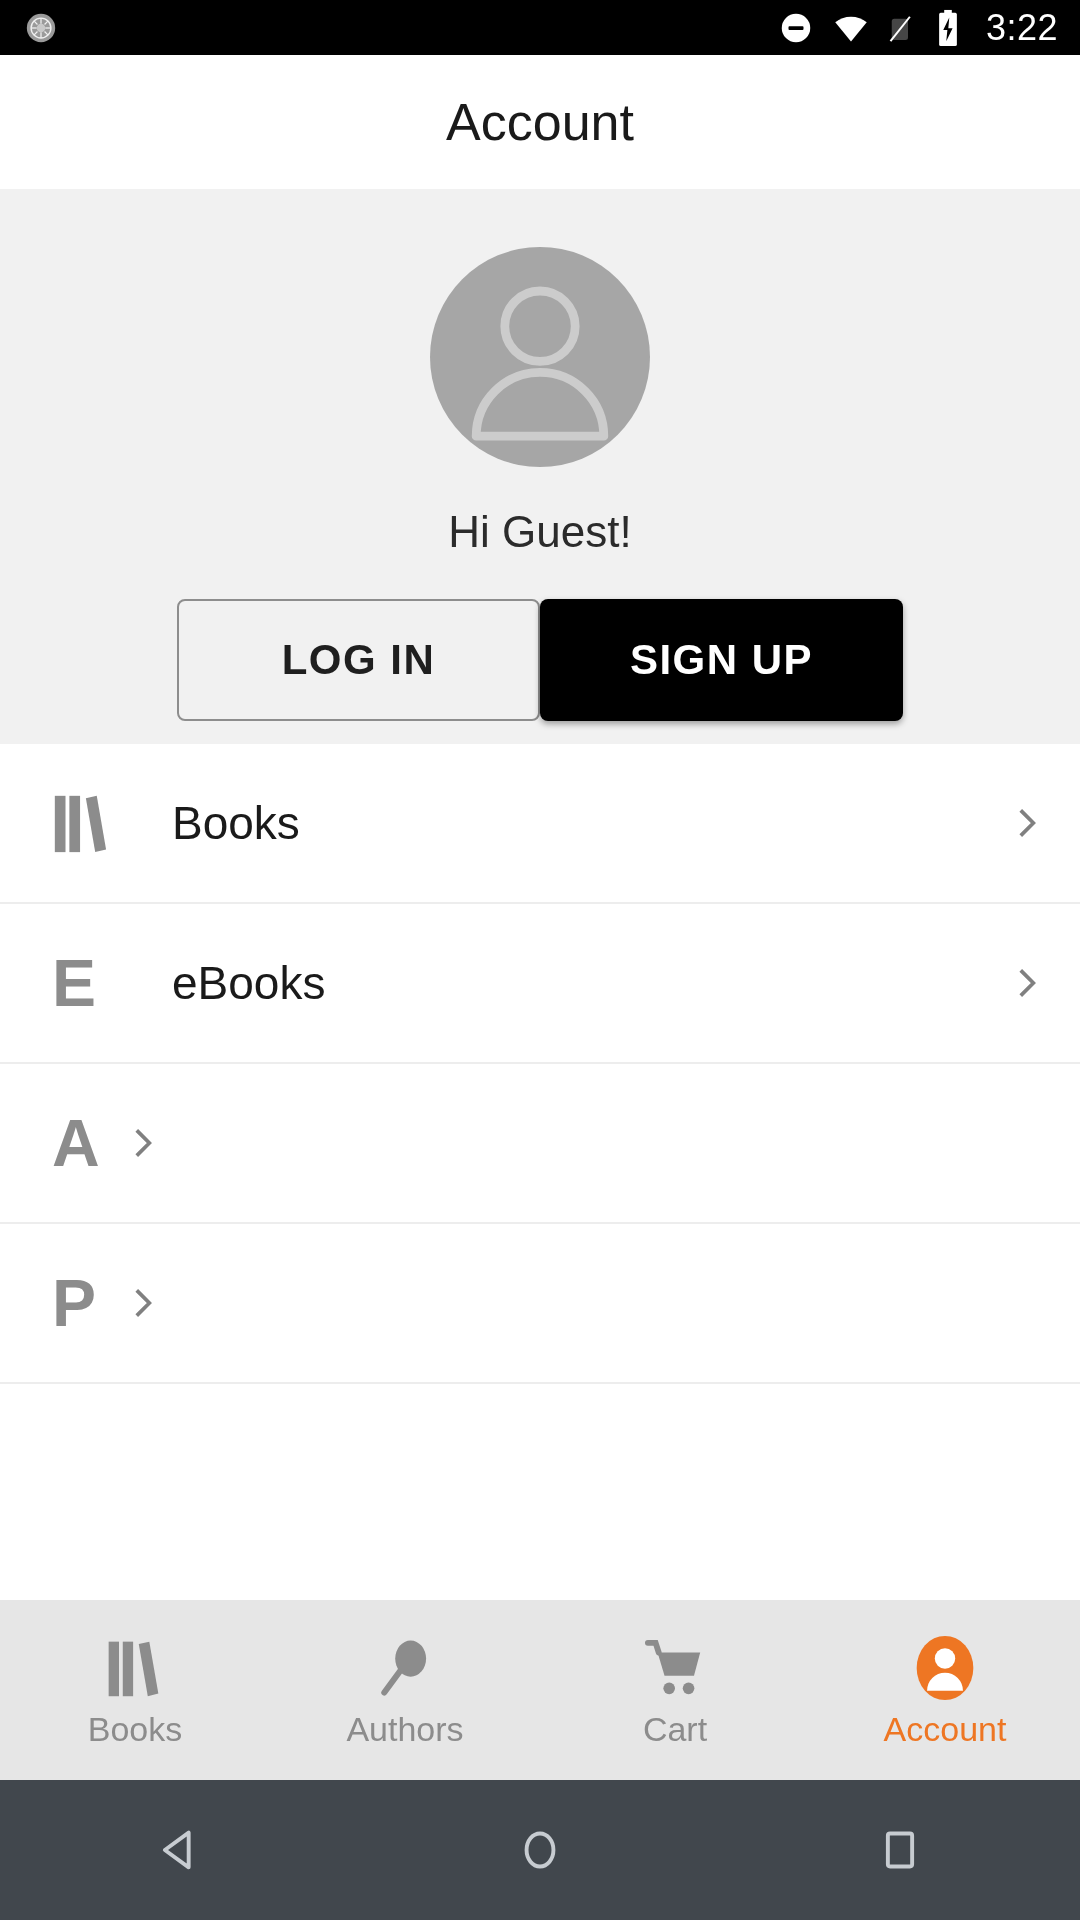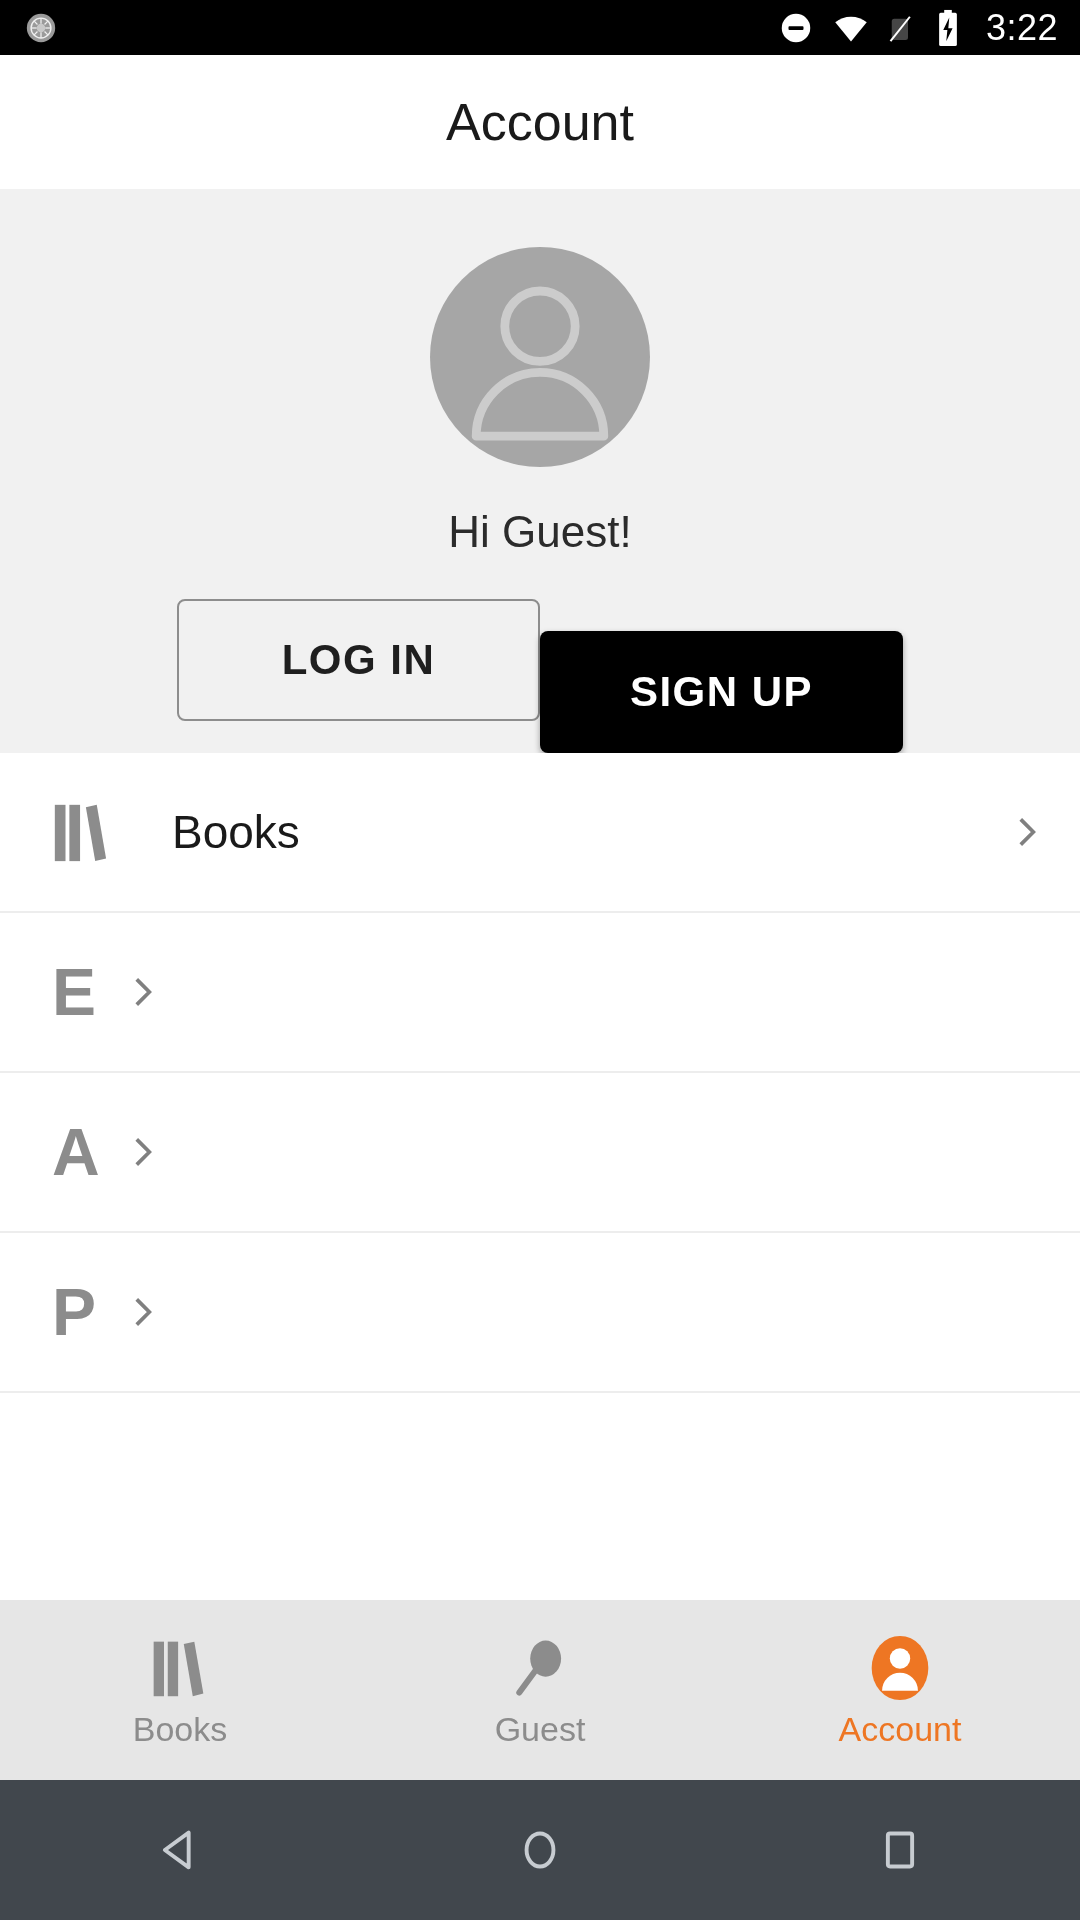--- a/index.html
+++ b/index.html
@@ -101,21 +101,20 @@
   .btn-login {
     background: #f1f1f1;
     border: 2px solid #8d8d8d;
     color: #1f1f1f;
   }
   .btn-signup {
     background: #000000;
     color: #ffffff;
     border: none;
     box-shadow: 0 3px 6px rgba(0,0,0,0.35);
-    margin-top: 32px;
   }
 
   
   .menu-list {
     flex: 1 1 auto;
     background: #ffffff;
     overflow: hidden;
     position: relative;
   }
   .menu-row {
@@ -295,20 +294,21 @@
         <svg width="34" height="34" viewBox="0 0 24 24">
             <path d="M8.5 4 L16.5 12 L8.5 20" fill="none" stroke="#808080" stroke-width="2.6" stroke-linecap="square"></path>
           </svg>
       </span>
     </div>
 
     <div class="menu-row">
       <div class="menu-icon">
         <span class="letter-icon">E</span>
       </div>
+      <div class="menu-label">eBooks</div>
       <span class="chevron">
         <svg width="34" height="34" viewBox="0 0 24 24">
             <path d="M8.5 4 L16.5 12 L8.5 20" fill="none" stroke="#808080" stroke-width="2.6" stroke-linecap="square"></path>
           </svg>
       </span>
     </div>
 
     <div class="menu-row">
       <div class="menu-icon">
         <span class="letter-icon">A</span>
@@ -346,23 +346,34 @@
       <div class="tab-label">Books</div>
     </div>
 
     <div class="tab">
       <div class="tab-icon">
         <svg width="62" height="64" viewBox="0 0 32 34">
           <ellipse cx="19" cy="12" rx="8.2" ry="9.6" fill="#8c8c8c"></ellipse>
           <line x1="13.5" y1="18.5" x2="5" y2="30" stroke="#8c8c8c" stroke-width="3.2" stroke-linecap="round"></line>
         </svg>
       </div>
-      <div class="tab-label">Guest</div>
-    </div>
-
+      <div class="tab-label">Authors</div>
+    </div>
+
+    <div class="tab">
+      <div class="tab-icon">
+        <svg width="66" height="62" viewBox="0 0 34 32">
+          <path d="M3 3 h4 l1.6 5" fill="none" stroke="#8c8c8c" stroke-width="3" stroke-linecap="round"></path>
+          <path d="M8 8 h22 l-3.2 12 h-15.2 Z" fill="#8c8c8c"></path>
+          <circle cx="14" cy="26.5" r="3" fill="#8c8c8c"></circle>
+          <circle cx="24" cy="26.5" r="3" fill="#8c8c8c"></circle>
+        </svg>
+      </div>
+      <div class="tab-label">Cart</div>
+    </div>
 
     <div class="tab active">
       <div class="tab-icon">
         <svg width="66" height="68" viewBox="0 0 34 36">
           <ellipse cx="17" cy="18" rx="15" ry="17" fill="#ee7623"></ellipse>
           <circle cx="17" cy="13" r="5.4" fill="#ffffff"></circle>
           <path d="M7.5 30 a9.5 9.5 0 0 1 19 0 Z" fill="#ffffff"></path>
         </svg>
       </div>
       <div class="tab-label">Account</div>

